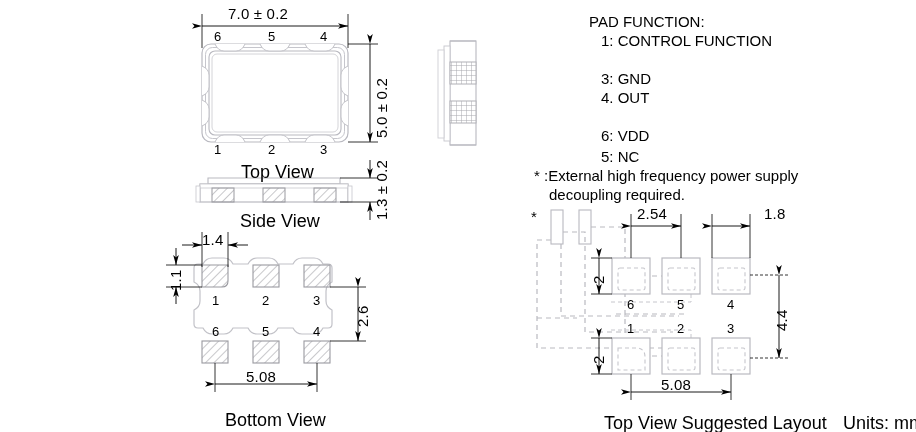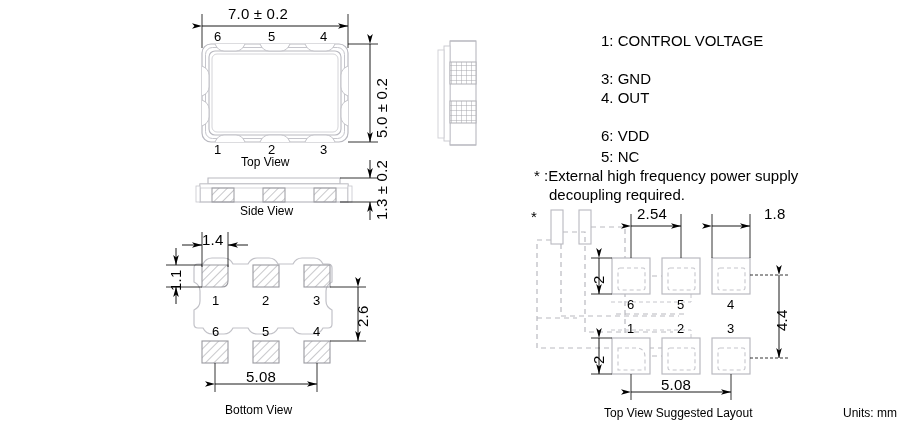--- a/index.html
+++ b/index.html
@@ -11,21 +11,21 @@
     color:#000000;
     position:relative;
     overflow:hidden;
   }
   .stage{position:absolute;left:16px;top:0;width:916px;height:432px;}
   svg{position:absolute;left:0;top:0;width:916px;height:432px;overflow:visible;}
 
   .txt{position:absolute;white-space:nowrap;line-height:1;}
   .dim{font-size:15px;letter-spacing:.2px;}
   .pin{font-size:13px;}
-  .view-label{font-size:12px;}
+  .view-label{font-size:18px;margin-top:7px;}
   .note{font-size:15px;}
   .vert{transform-origin:0 0;}
 </style>
 </head>
 <body>
 
 <div class="stage">
 
 <svg viewBox="0 0 916 432">
   <defs>
@@ -223,21 +223,22 @@
 <div class="txt dim vert" style="left:339px;top:327px;transform:rotate(-90deg);">2.6</div>
 <div class="txt dim" style="left:230px;top:369px;">5.08</div>
 <div class="txt pin" style="left:196px;top:294px;">1</div>
 <div class="txt pin" style="left:246px;top:294px;">2</div>
 <div class="txt pin" style="left:297px;top:294px;">3</div>
 <div class="txt pin" style="left:196px;top:325px;">6</div>
 <div class="txt pin" style="left:246px;top:325px;">5</div>
 <div class="txt pin" style="left:297px;top:325px;">4</div>
 <div class="txt view-label" style="left:209px;top:404px;">Bottom View</div>
 
-<div class="txt note" style="left:585px;top:33px;">1: CONTROL VOLTAGE</div>
+<div class="txt note" style="left:573px;top:14px;">PAD FUNCTION:</div>
+<div class="txt note" style="left:585px;top:33px;">1: CONTROL FUNCTION</div>
 <div class="txt note" style="left:585px;top:71px;">3: GND</div>
 <div class="txt note" style="left:585px;top:90px;">4. OUT</div>
 <div class="txt note" style="left:585px;top:109px;margin-top:40px;">5: NC</div>
 <div class="txt note" style="left:585px;top:128px;">6: VDD</div>
 
 <div class="txt note" style="left:518px;top:168px;">* :External high frequency power supply</div>
 <div class="txt note" style="left:533px;top:187px;">decoupling required.</div>
 
 <div class="txt note" style="left:515px;top:209px;">*</div>
 <div class="txt dim" style="left:621px;top:206px;">2.54</div>

